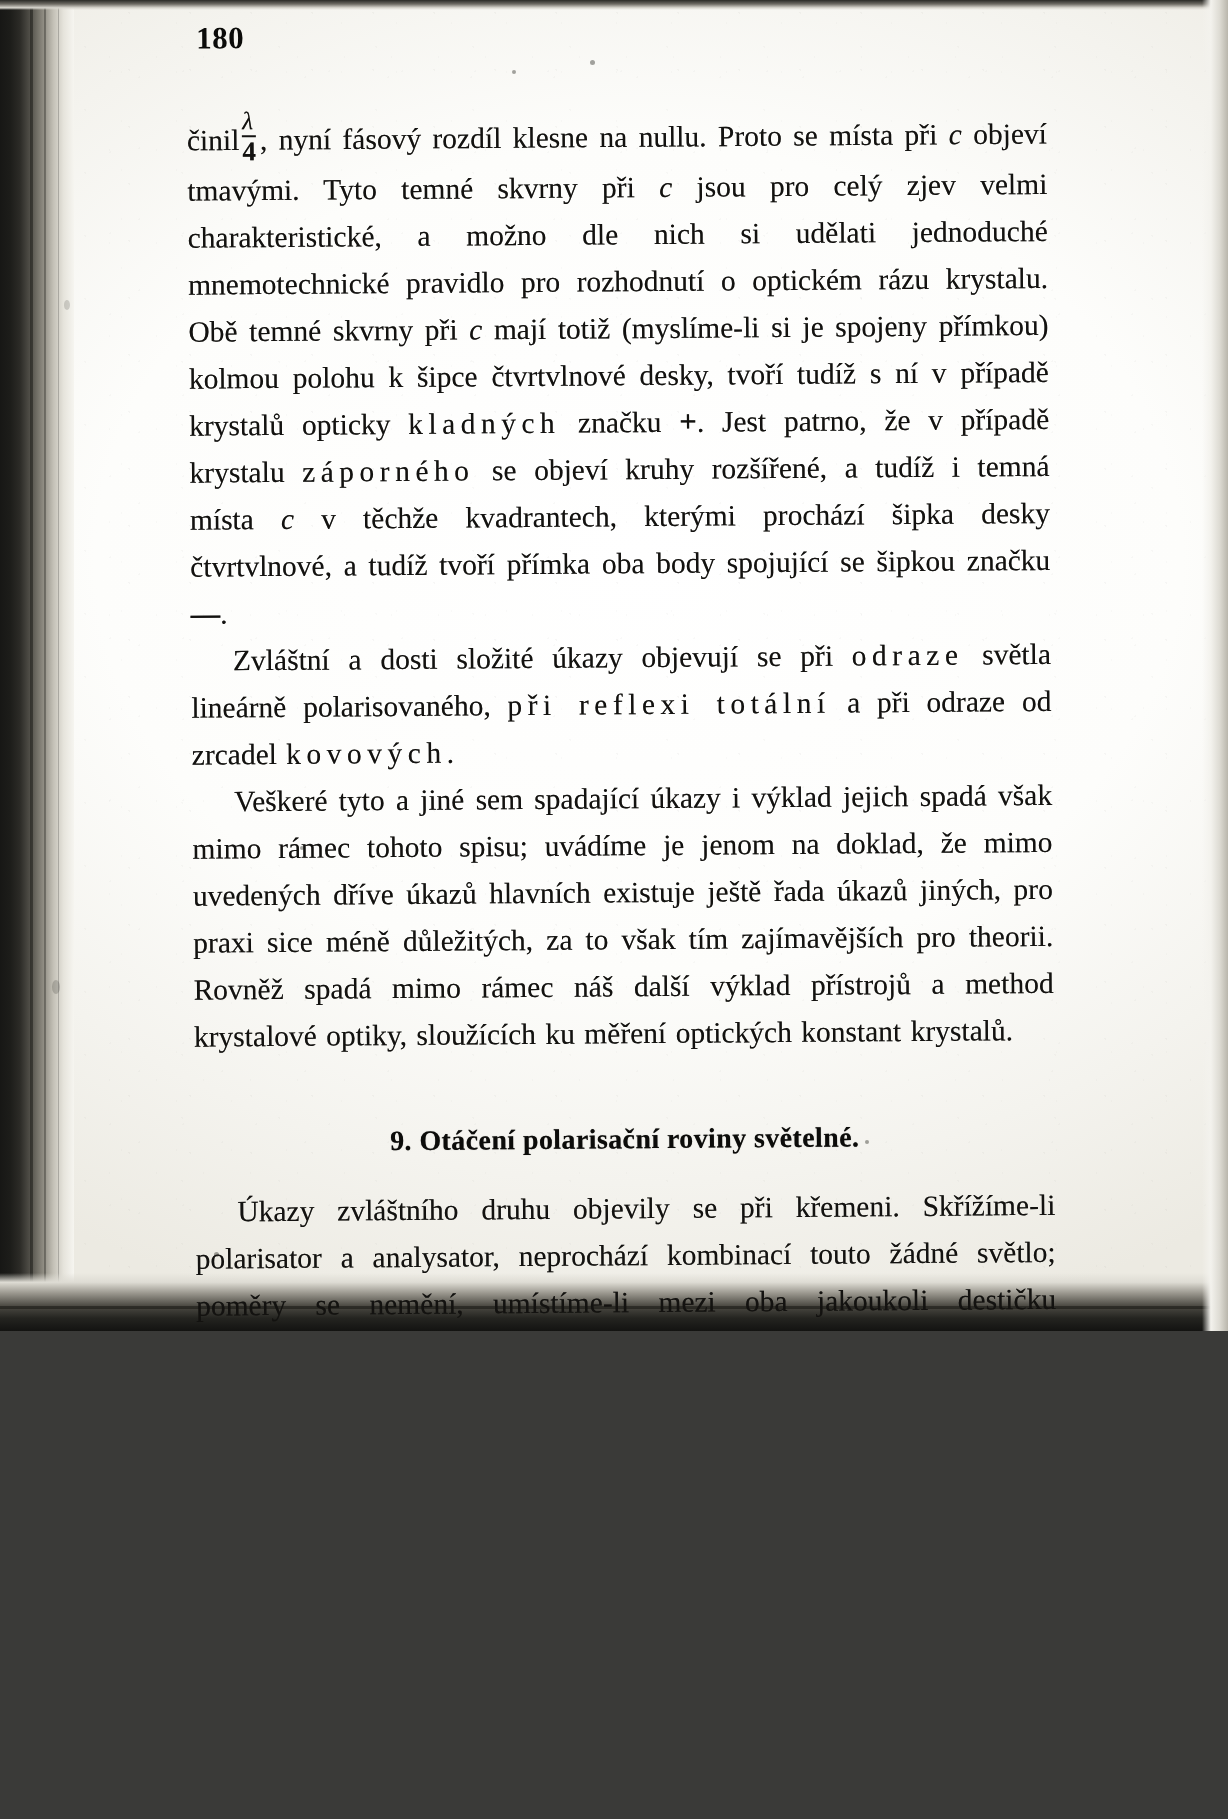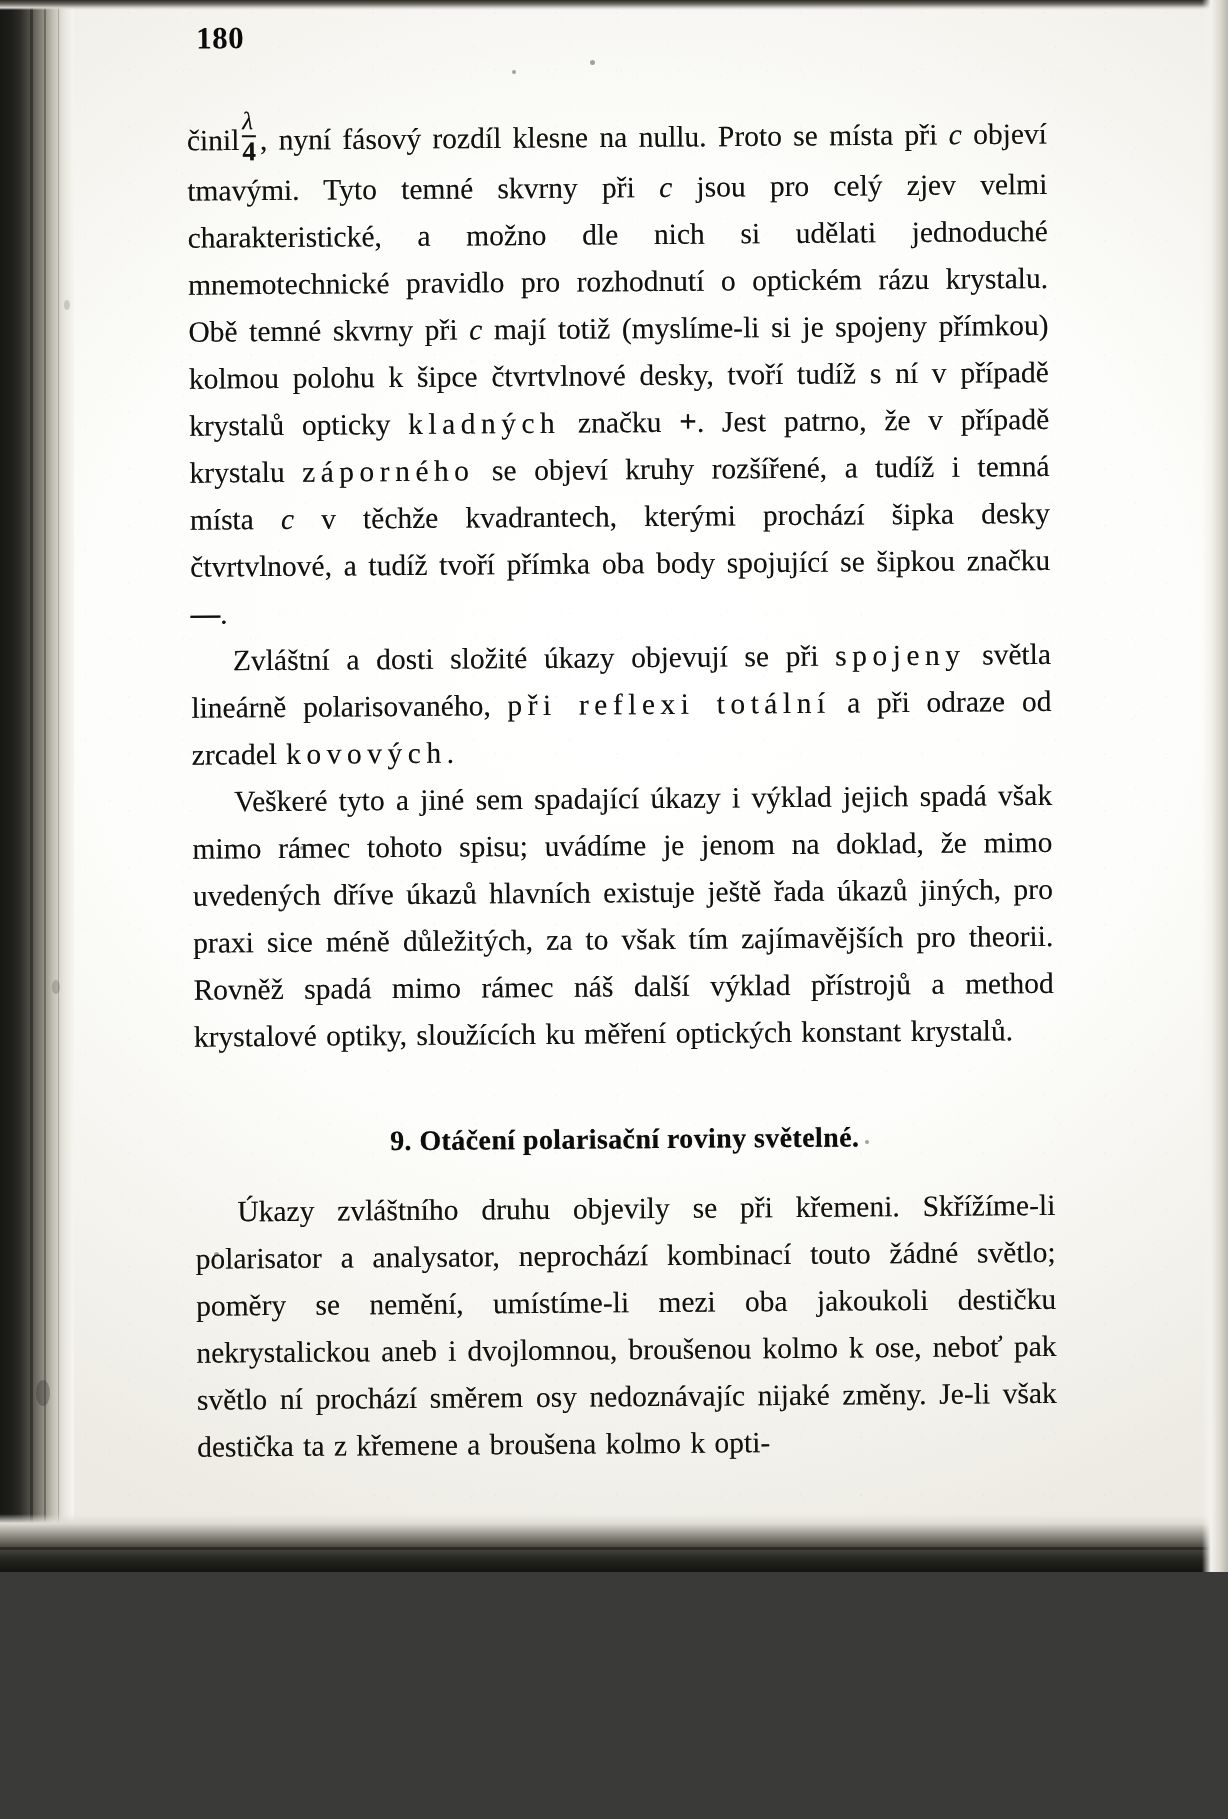--- a/index.html
+++ b/index.html
@@ -4,21 +4,21 @@
 <style>
   html, body {
     margin: 0;
     padding: 0;
     background: #3a3a38;
   }
 
   #page {
     position: relative;
     width: 1228px;
-    height: 1572px;
+    height: 1331px;
     overflow: hidden;
     background: #ffffff;
     font-family: "Liberation Serif", "DejaVu Serif", serif;
   }
 
   
   .paper {
     position: absolute;
     inset: 0;
     background:
@@ -192,21 +192,21 @@
   <div class="speck" style="left:865px; top:1140px; width:4px;  height:4px;"></div>
   <div class="speck" style="left:214px; top:1252px; width:5px;  height:5px;"></div>
   <div class="speck" style="left:1000px;top:700px;  width:4px;  height:4px;"></div>
 
   <div class="textblock">
 
     <div class="folio">180</div>
 
     <p class="body"><span>činil</span><span class="frac"><span class="num">λ</span><span class="bar"></span><span class="den">4</span></span><span>, nyní fásový rozdíl klesne na nullu. Proto se místa při </span><span class="it">c</span><span> objeví tmavými. Tyto temné skvrny při </span><span class="it">c</span><span> jsou pro celý zjev velmi charakteristické, a možno dle nich si udělati jednoduché mnemotechnické pravidlo pro rozhodnutí o optickém rázu krystalu. Obě temné skvrny při </span><span class="it">c</span><span> mají totiž (myslíme-li si je spojeny přímkou) kolmou polohu k šipce čtvrtvlnové desky, tvoří tudíž s ní v případě krystalů opticky </span><span class="sp">kladných</span><span> značku </span><span class="sym">+</span><span>. Jest patrno, že v případě krystalu </span><span class="sp">záporného</span><span> se objeví kruhy rozšířené, a tudíž i temná místa </span><span class="it">c</span><span> v těchže kvadrantech, kterými prochází šipka desky čtvrtvlnové, a tudíž tvoří přímka oba body spojující se šipkou značku </span><span class="dashsym">—</span><span>.</span></p>
 
-    <p class="body indent"><span>Zvláštní a dosti složité úkazy objevují se při </span><span class="sp">spojeny</span><span> světla lineárně polarisovaného, </span><span class="sp">při reflexi totální</span><span> a při odraze od zrcadel </span><span class="sp">kovových</span><span>.</span></p>
+    <p class="body indent"><span>Zvláštní a dosti složité úkazy objevují se při </span><span class="sp">odraze</span><span> světla lineárně polarisovaného, </span><span class="sp">při reflexi totální</span><span> a při odraze od zrcadel </span><span class="sp">kovových</span><span>.</span></p>
 
     <p class="body indent">Veškeré tyto a jiné sem spadající úkazy i výklad jejich spadá však mimo rámec tohoto spisu; uvádíme je jenom na doklad, že mimo uvedených dříve úkazů hlavních existuje ještě řada úkazů jiných, pro praxi sice méně důležitých, za to však tím zajímavějších pro theorii. Rovněž spadá mimo rámec náš další výklad přístrojů a method krystalové optiky, sloužících ku měření optických konstant krystalů.</p>
 
     <h2 class="section">9. Otáčení polarisační roviny světelné.</h2>
 
     <p class="body indent">Úkazy zvláštního druhu objevily se při křemeni. Skřížíme-li polarisator a analysator, neprochází kombinací touto žádné světlo; poměry se nemění, umístíme-li mezi oba jakoukoli destičku nekrystalickou aneb i dvojlomnou, broušenou kolmo k ose, neboť pak světlo ní prochází směrem osy nedoznávajíc nijaké změny. Je-li však destička ta z křemene a broušena kolmo k opti-</p>
 
   </div>
 </div>
 

